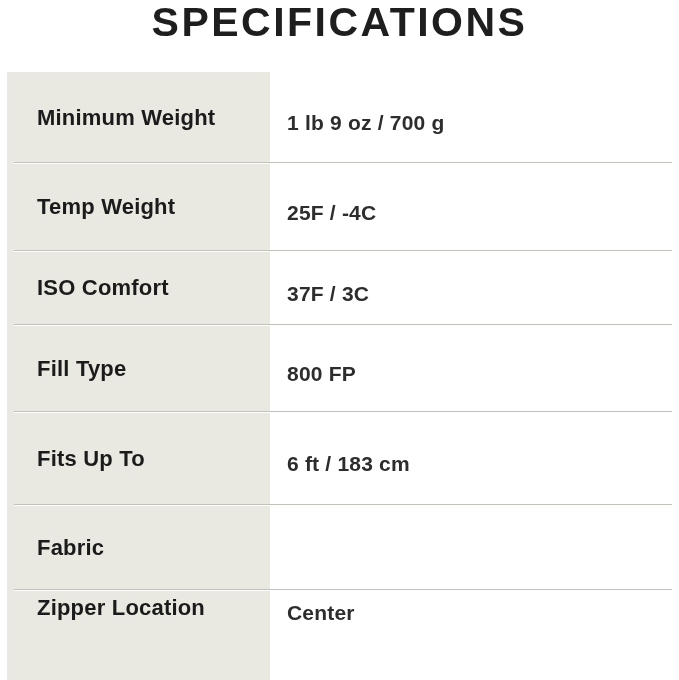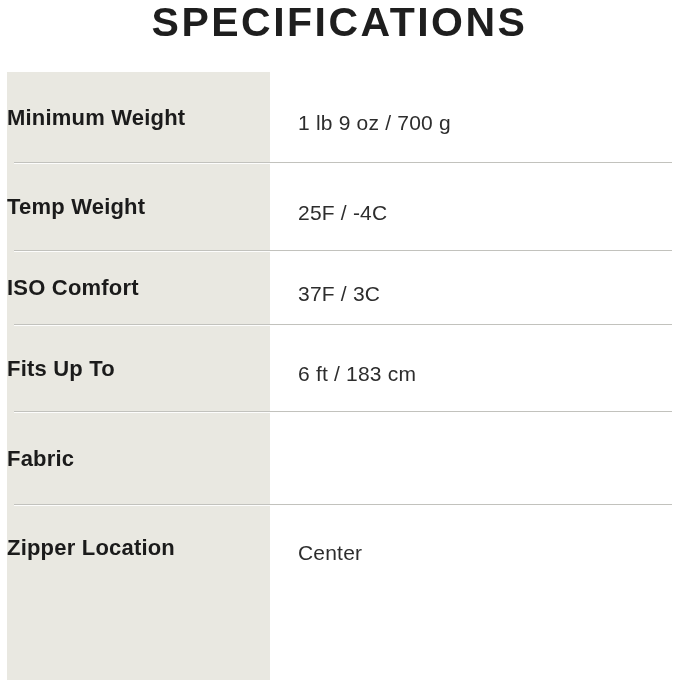--- a/index.html
+++ b/index.html
@@ -55,30 +55,31 @@
   .spec-row:nth-child(1){height:90px;}
   .spec-row:nth-child(2){height:91px;}
   .spec-row:nth-child(3){height:88px;}
   .spec-row:nth-child(4){height:74px;}
   .spec-row:nth-child(5){height:87px;}
   .spec-row:nth-child(6){height:93px;}
   .spec-row:nth-child(7){height:85px;}
   .cell-label{
     width:263px;
     flex:0 0 263px;
+    padding-left:30px;
     font-size:22px;
     font-weight:700;
     letter-spacing:0.2px;
     color:var(--label-text);
   }
   .cell-value{
     flex:1;
-    padding-left:28px;
+    padding-left:17px;
     font-size:21px;
-    font-weight:400;
+    font-weight:700;
     letter-spacing:0.2px;
     color:var(--value-text);
     margin-top:11px;
   }
   .row-divider{
     position:absolute;
     left:7px;right:0;bottom:0;
     height:1px;
     background:var(--divider);
     box-shadow:0 1px 0 rgba(255,255,255,0.9);
@@ -105,20 +106,25 @@
     <div class="cell-value">25F / -4C</div>
     <div class="row-divider"></div>
   </div>
 
   <div class="spec-row">
     <div class="cell-label">ISO Comfort</div>
     <div class="cell-value">37F / 3C</div>
     <div class="row-divider"></div>
   </div>
 
+  <div class="spec-row">
+    <div class="cell-label">Fill Type</div>
+    <div class="cell-value">800 FP</div>
+    <div class="row-divider"></div>
+  </div>
 
   <div class="spec-row">
     <div class="cell-label">Fits Up To</div>
     <div class="cell-value">6 ft / 183 cm</div>
     <div class="row-divider"></div>
   </div>
 
   <div class="spec-row">
     <div class="cell-label">Fabric</div>
     <div class="row-divider"></div>

